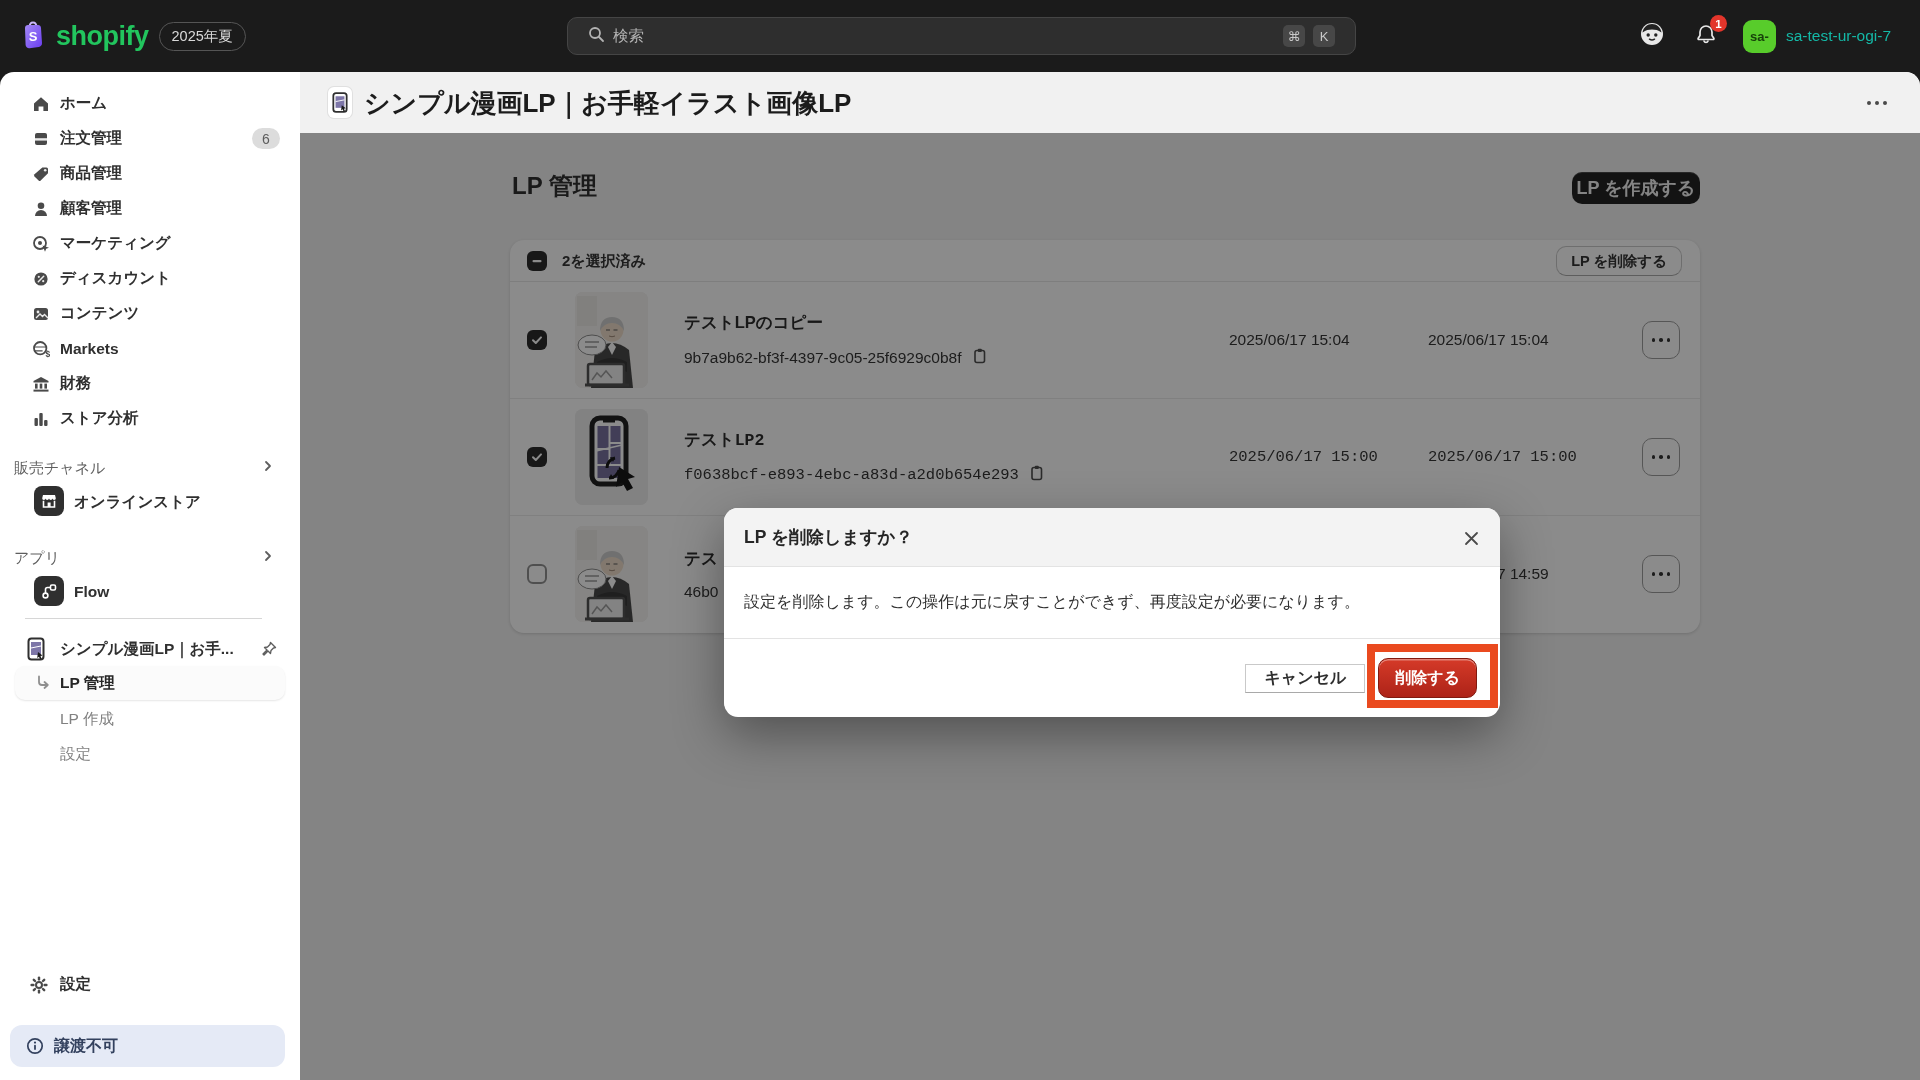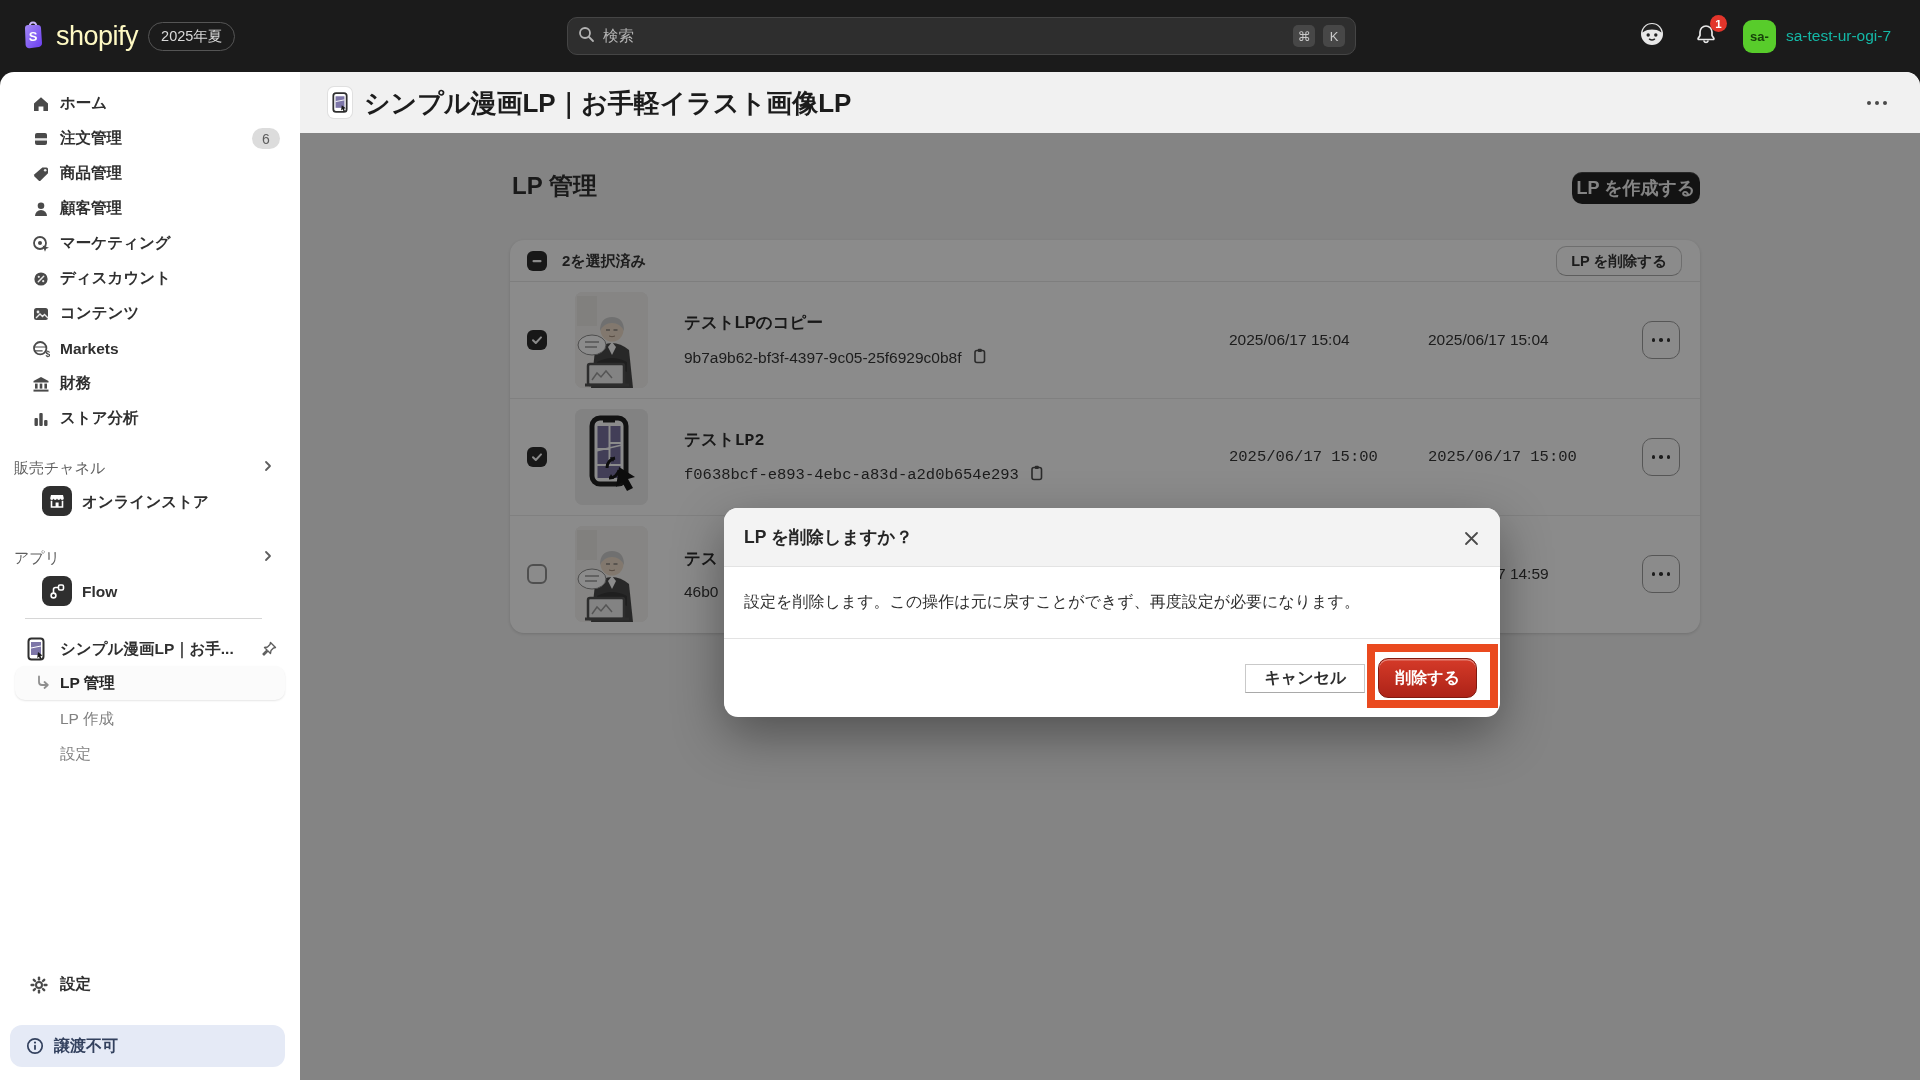--- a/index.html
+++ b/index.html
@@ -3,24 +3,24 @@
 <meta charset="utf-8">
 <style>
   * { margin:0; padding:0; box-sizing:border-box; }
   html,body { width:1920px; height:1080px; overflow:hidden; background:#1b1b1b;
     font-family:"Liberation Sans","DejaVu Sans",sans-serif; cursor:default; }
   .abs { position:absolute; }
 
   
   .topbar { position:absolute; left:0; top:0; width:1920px; height:72px; background:#1b1b1b; z-index:200; }
   .logo-group { position:absolute; left:20px; top:0; height:72px; display:flex; align-items:center; gap:10px; }
-  .wordmark { color:#fef9c3; font-size:27px; font-weight:normal; letter-spacing:-0.5px; }
+  .wordmark { color:#22c55e; font-size:27px; font-weight:bold; letter-spacing:-0.5px; }
   .version-pill { border:1.5px solid #555; border-radius:15px; padding:4px 12px; font-size:14.5px; color:#d9d9d9; }
   .searchbar { position:absolute; left:567px; top:17px; width:789px; height:38px; background:#2e2e2e;
-    border:1px solid #454545; border-radius:10px; display:flex; align-items:center; padding:0 10px; gap:8px; }
+    border:1px solid #454545; border-radius:10px; display:flex; align-items:center; padding:0 20px; gap:8px; }
   .searchbar input { flex:1; background:transparent; border:none; outline:none; color:#e3e3e3; font-size:15.5px;
     font-family:inherit; }
   .searchbar input::placeholder { color:#b3b3b3; }
   .kbd { width:22px; height:22px; background:#474747; border-radius:5px; color:#c9c9c9; font-size:13px;
     display:flex; align-items:center; justify-content:center; }
   .tb-icon-btn { position:absolute; top:22px; width:28px; height:28px; display:flex; align-items:center; justify-content:center; }
   .notif-badge { position:absolute; right:-7px; top:-7px; width:17px; height:17px; background:#e3352b; border-radius:50%;
     color:#fff; font-size:11.5px; font-weight:bold; display:flex; align-items:center; justify-content:center; }
   .avatar { position:absolute; left:1743px; top:20px; width:33px; height:33px; background:#58cc2b; border-radius:9px;
     display:flex; align-items:center; justify-content:center; color:#17420a; font-size:13px; font-weight:600; }
@@ -34,21 +34,21 @@
   
   .sidebar { position:absolute; left:0; top:0; width:300px; height:100%; }
   .nav-item { position:absolute; left:0; width:300px; height:35px; display:flex; align-items:center; }
   .nav-item .ic { position:absolute; left:32px; width:18px; height:18px; display:flex; align-items:center; justify-content:center; color:#4a4a4a; }
   .nav-item .lbl { position:absolute; left:60px; font-size:15.5px; font-weight:600; color:#303030; }
   .nav-badge { position:absolute; right:20px; min-width:28px; height:21px; background:#dcdcdc; border-radius:11px;
     color:#5c5c5c; font-size:14px; display:flex; align-items:center; justify-content:center; padding:0 8px; }
   .section-hd { position:absolute; left:14px; width:272px; height:22px; display:flex; align-items:center; }
   .section-hd .lbl { font-size:15px; font-weight:500; color:#5e5e5e; }
   .section-hd .chev { position:absolute; right:10px; }
-  .tile-item { position:absolute; left:16px; width:300px; height:36px; }
+  .tile-item { position:absolute; left:8px; width:300px; height:36px; }
   .tile-item .tile { position:absolute; left:26px; top:2px; width:30px; height:30px; background:#2f2f2f; border-radius:8px;
     display:flex; align-items:center; justify-content:center; }
   .tile-item .lbl { position:absolute; left:66px; top:50%; transform:translateY(-50%); font-size:15.5px; font-weight:600; color:#303030; }
   .sb-divider { position:absolute; left:25px; width:237px; height:1px; background:#d6d6d6; }
   .app-pin-item { position:absolute; left:0; width:300px; height:34px; }
   .app-pin-item .lbl { position:absolute; left:60px; top:50%; transform:translateY(-50%); font-size:15.5px; font-weight:600; color:#303030; white-space:nowrap; }
   .subnav-active { position:absolute; left:15px; width:270px; height:34px; background:#fbfbfb; border-radius:10px;
     box-shadow:0 1px 2px rgba(0,0,0,.10); }
   .subnav-active .lbl { position:absolute; left:45px; top:50%; transform:translateY(-50%); font-size:15.5px; font-weight:700; color:#262626; }
   .subnav-item { position:absolute; left:60px; font-size:15.5px; font-weight:500; color:#818181; }

